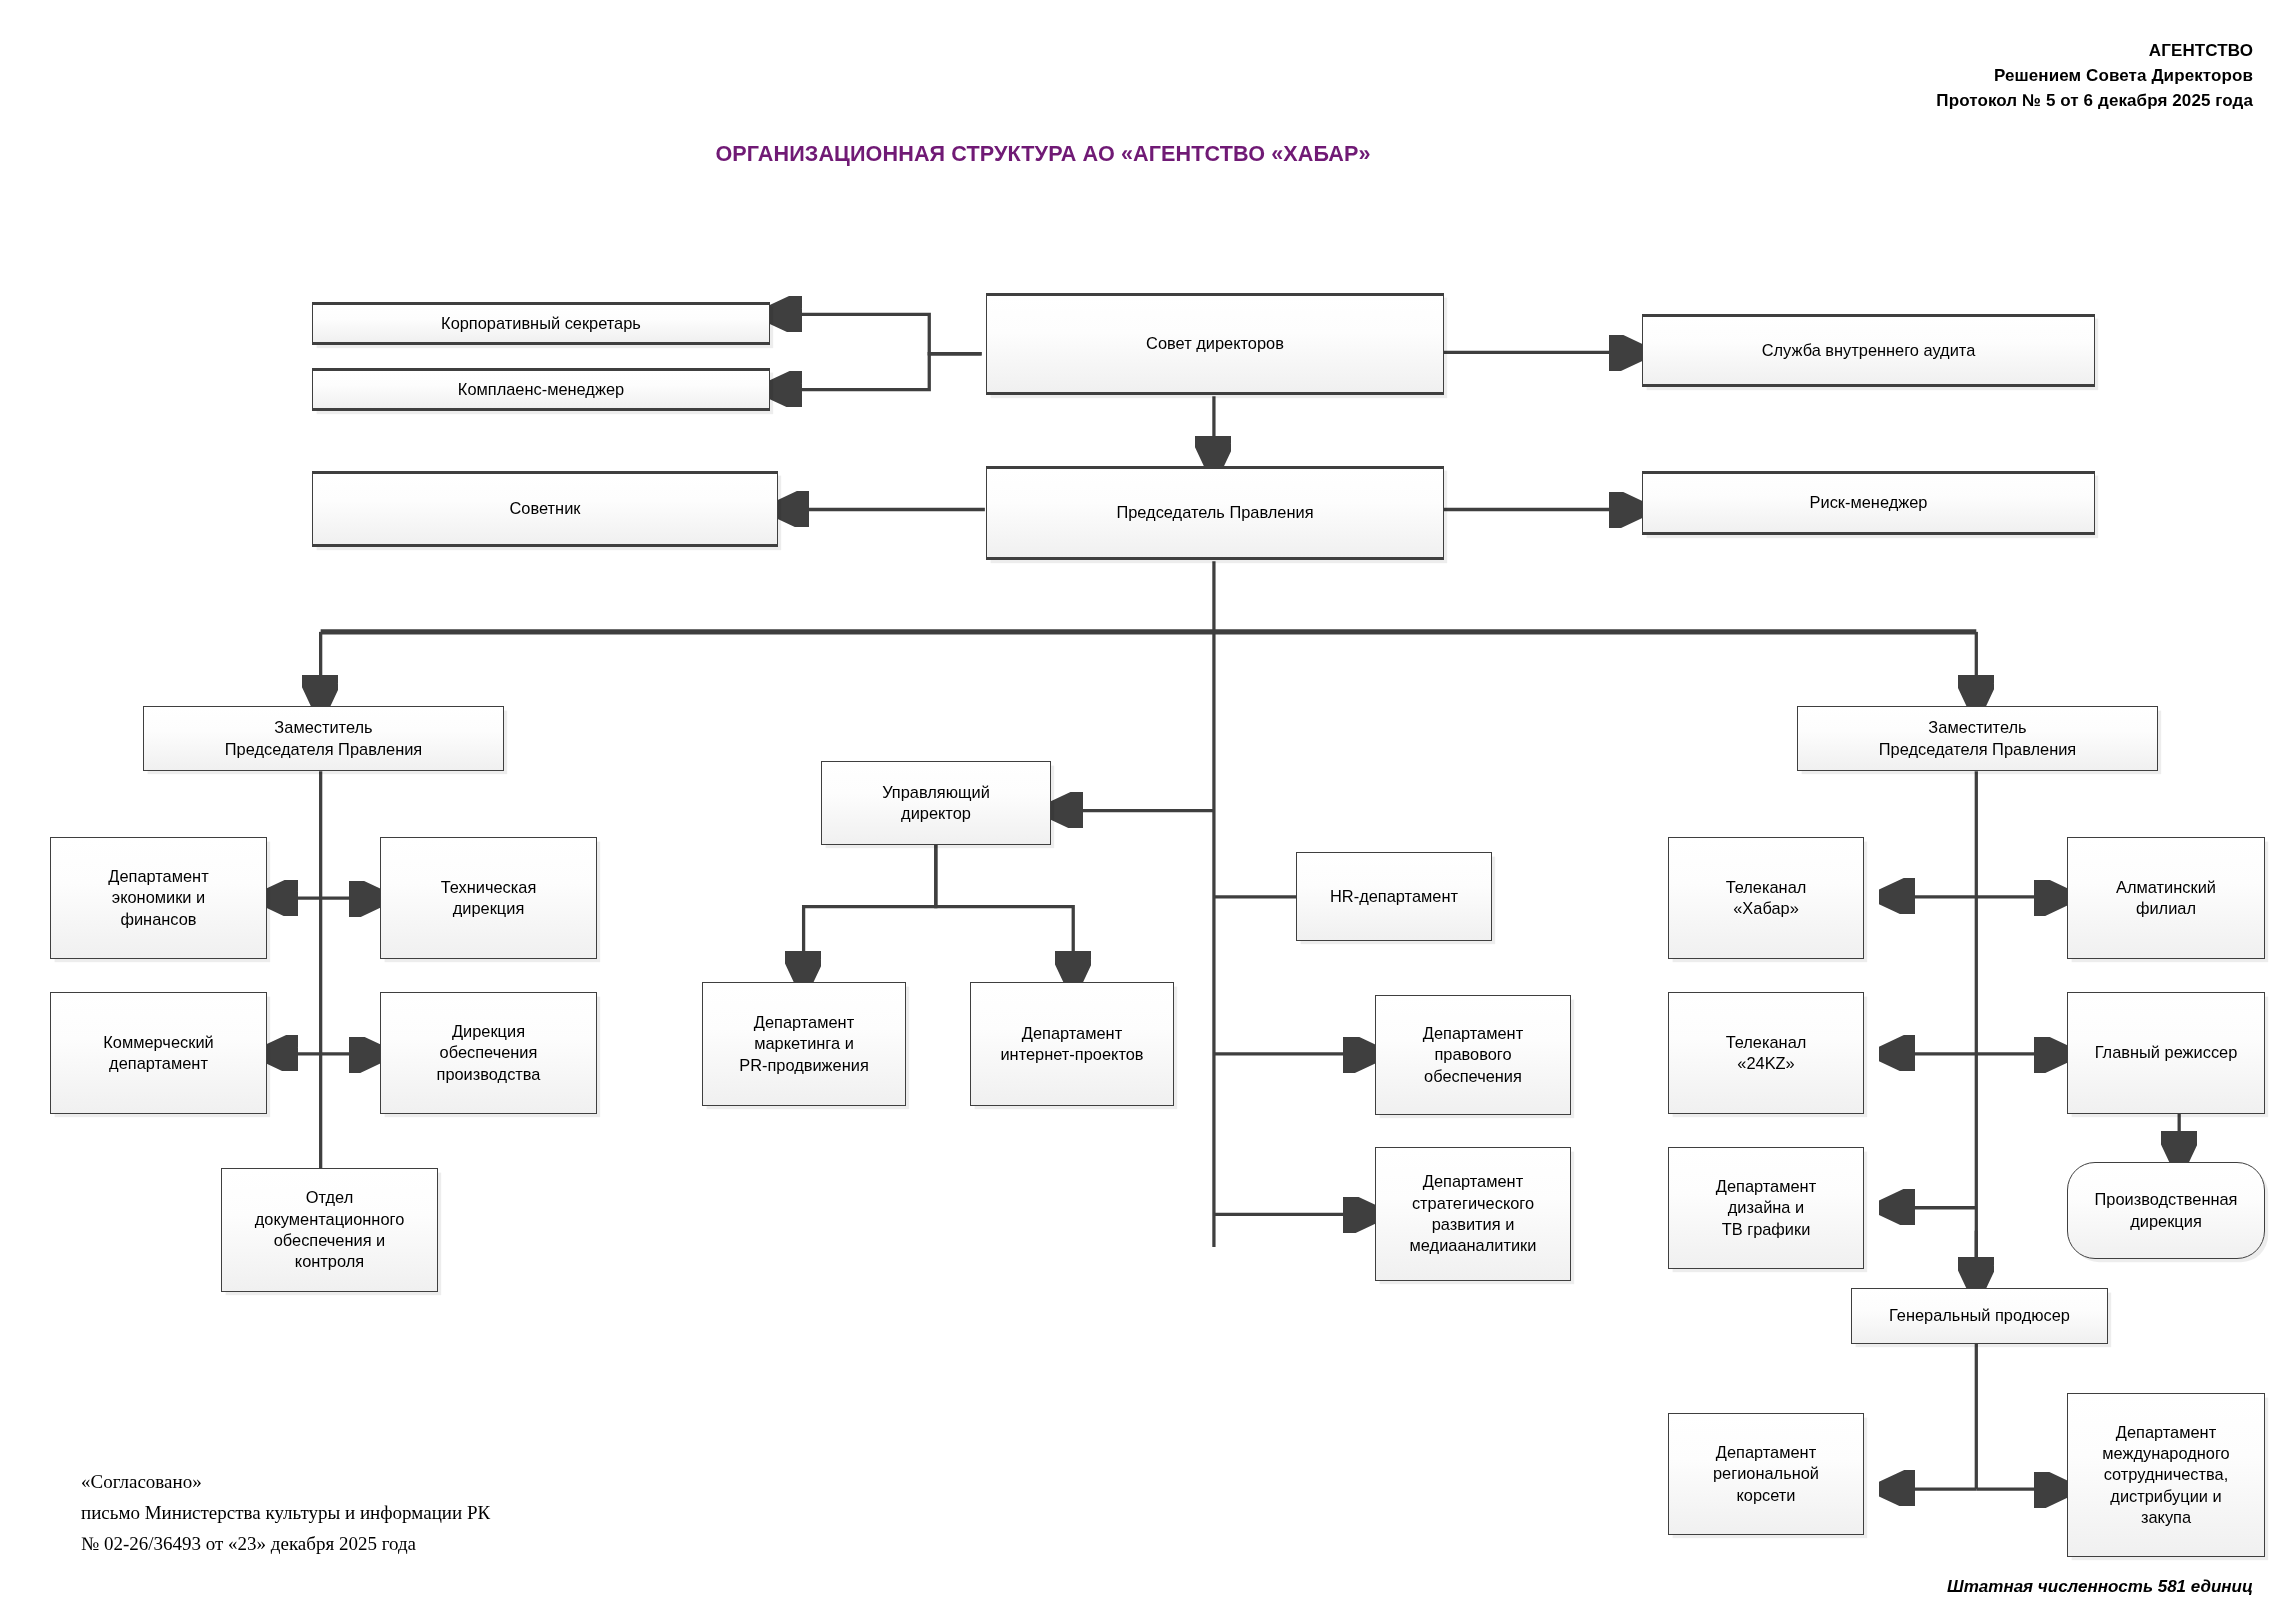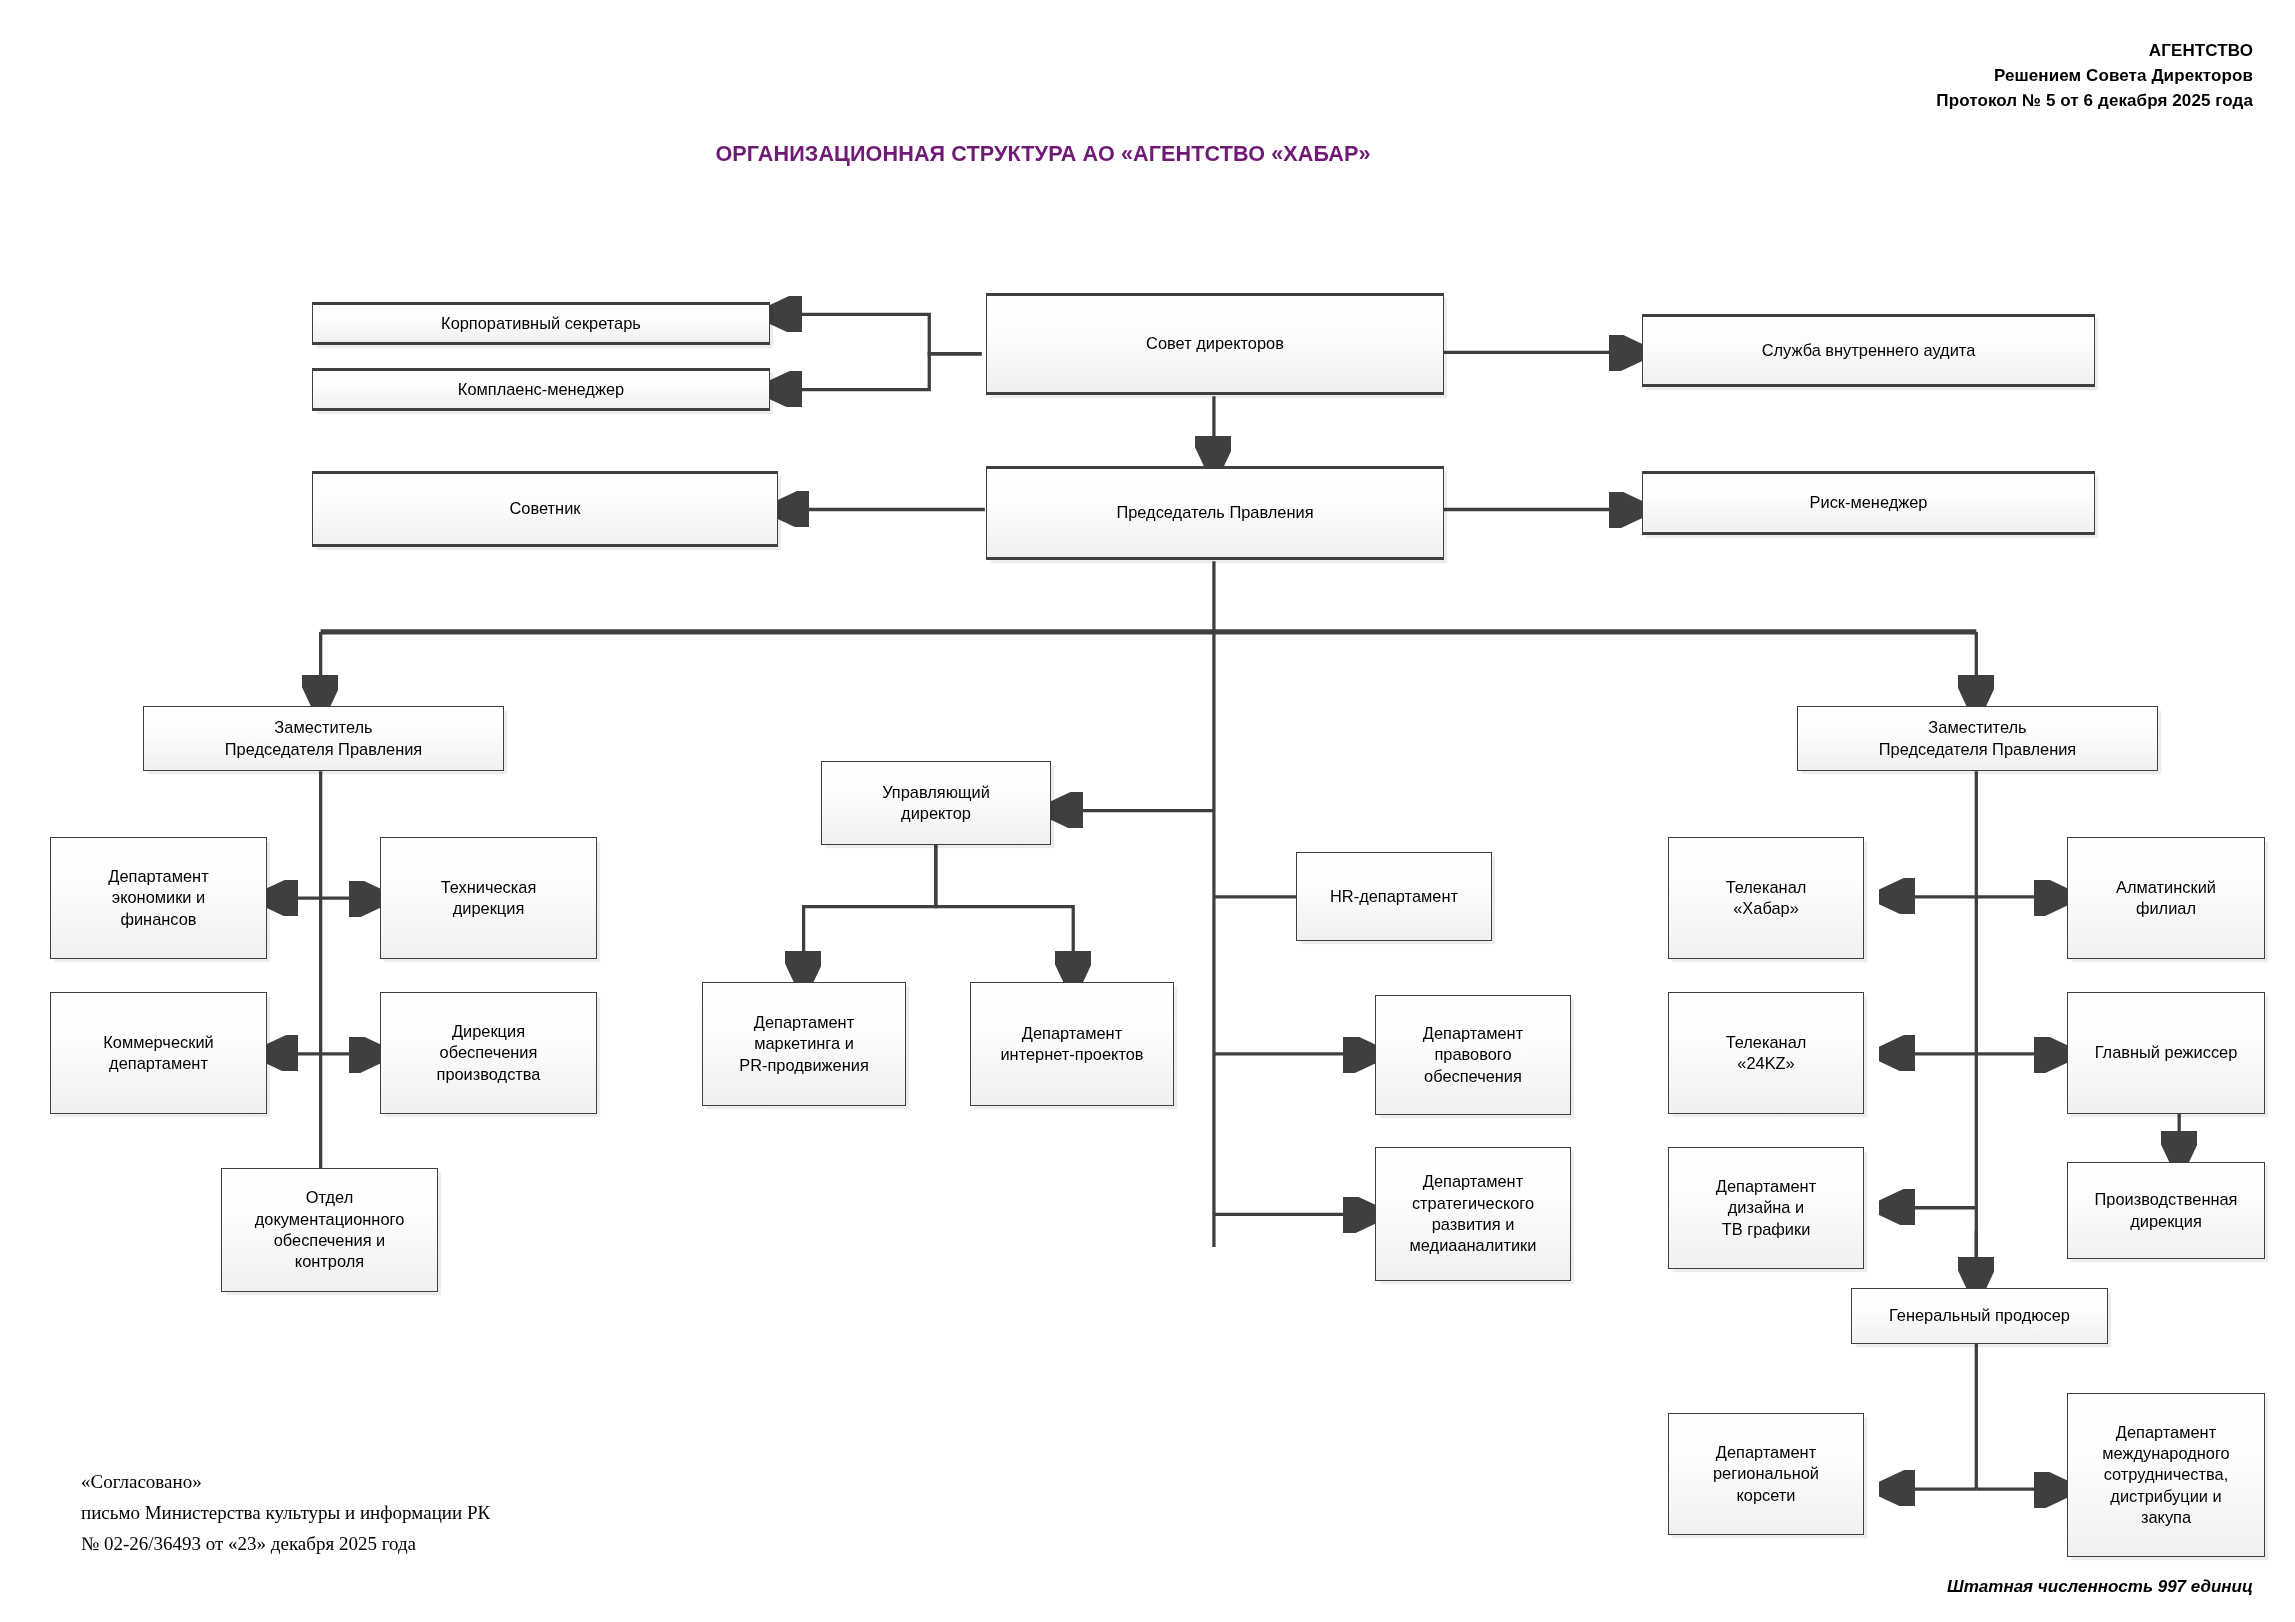--- a/index.html
+++ b/index.html
@@ -228,21 +228,21 @@
   </div>
 
   <div class="node" style="left:2067px;top:992px;width:198px;height:122px;">
     <span class="txt">Главный режиссер</span>
   </div>
 
   <div class="node" style="left:1668px;top:1147px;width:196px;height:122px;">
     <span class="txt">Департамент<br>дизайна и<br>ТВ графики</span>
   </div>
 
-  <div class="node" style="left:2067px;top:1162px;width:198px;height:97px;">
+  <div class="node" style="left:2067px;top:1162px;width:198px;height:97px;border-radius:28px;">
     <span class="txt">Производственная<br>дирекция</span>
   </div>
 
   <div class="node" style="left:1851px;top:1288px;width:257px;height:56px;">
     <span class="txt">Генеральный продюсер</span>
   </div>
 
   <div class="node" style="left:1668px;top:1413px;width:196px;height:122px;">
     <span class="txt">Департамент<br>региональной<br>корсети</span>
   </div>
@@ -250,16 +250,16 @@
   <div class="node" style="left:2067px;top:1393px;width:198px;height:164px;">
     <span class="txt">Департамент<br>международного<br>сотрудничества,<br>дистрибуции и<br>закупа</span>
   </div>
 
   <div class="approved-note">
     <div>«Согласовано»</div>
     <div>письмо Министерства культуры и информации РК</div>
     <div>№ 02-26/36493  от «23» декабря  2025 года</div>
   </div>
 
-  <div class="headcount">Штатная численность 997 единиц</div>
+  <div class="headcount">Штатная численность 581 единиц</div>
 
 </div>
 
 
 </body></html>

